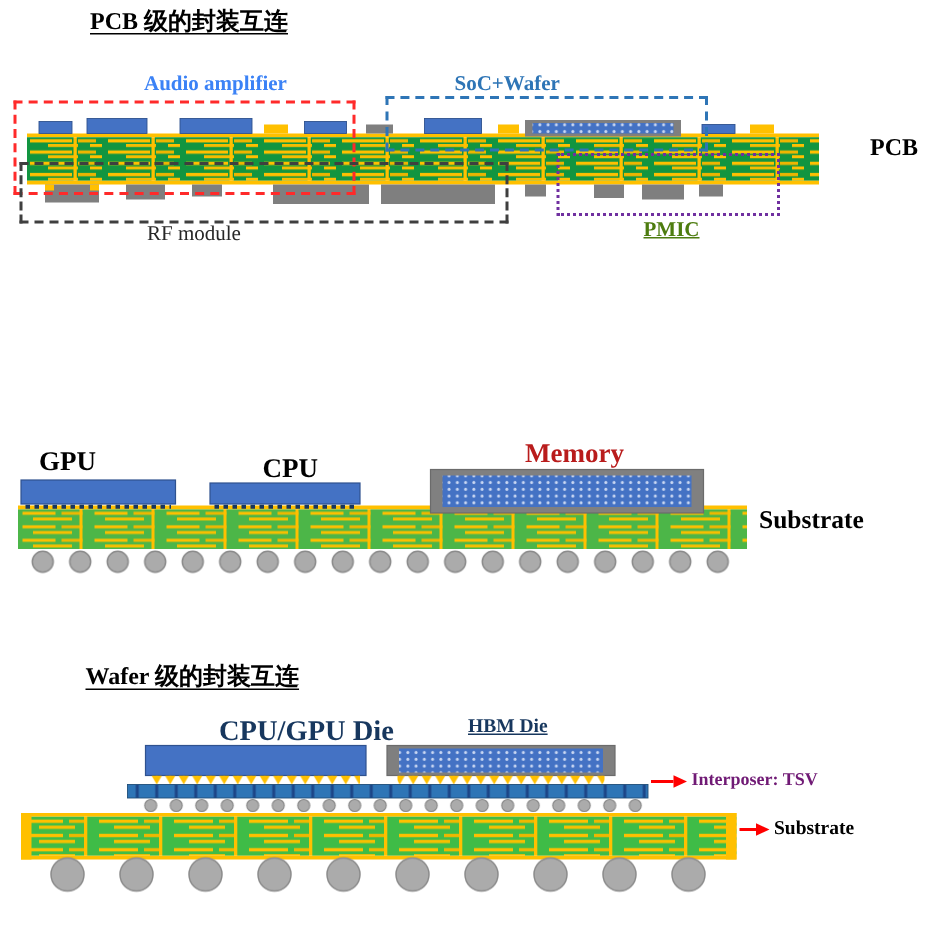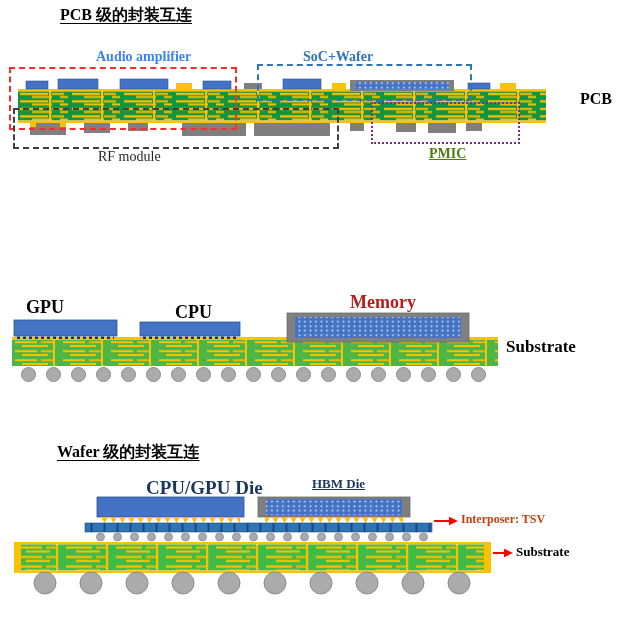--- a/index.html
+++ b/index.html
@@ -27,21 +27,21 @@
   .lbl-rf        { left:98px;  top:149px; font-size:14px; color:#262626; font-weight:normal; }
   .lbl-pmic      { left:429px; top:146px; font-size:14px; color:#4d7c0f;text-decoration:underline; }
 
   .lbl-gpu       { left:26px;  top:297px; font-size:18px; color:#000;text-align:right; }
   .lbl-cpu       { left:175px; top:302px; font-size:18px; color:#000;font-family:Liberation Serif, serif; }
   .lbl-memory    { left:350px; top:292px; font-size:18px; color:#b91c1c; }
   .lbl-substrate2{ left:506px; top:337px; font-size:17px; color:#000; }
 
   .lbl-cpugpu    { left:126px; top:477px; font-size:19px; color:#17375e;margin-left:20px; }
   .lbl-hbm       { left:312px; top:477px; font-size:13px; color:#17375e;text-decoration:underline; }
-  .lbl-interposer{ left:461px; top:513px; font-size:12px; color:#c2410c; }
+  .lbl-interposer{ left:461px; top:513px; font-size:12px; color:#701a75; }
   .lbl-substrate3{ left:516px; top:545px; font-size:13px; color:#000; }
 
   .box { position:absolute; }
   .box-audio { left:9px;   top:67px;  width:228px; height:63px; border:2px dashed #ff2a2a; }
   .box-soc   { left:257px; top:64px;  width:215px; height:37px; border:2px dashed #2e75b6; }
   .box-rf    { left:13px;  top:108px; width:326px; height:41px; border:2px dashed #3f3f3f; }
   .box-pmic  { left:371px; top:102px; width:149px; height:42px; border:2px dotted #7030a0; }
 </style>
 </head>
 <body>

